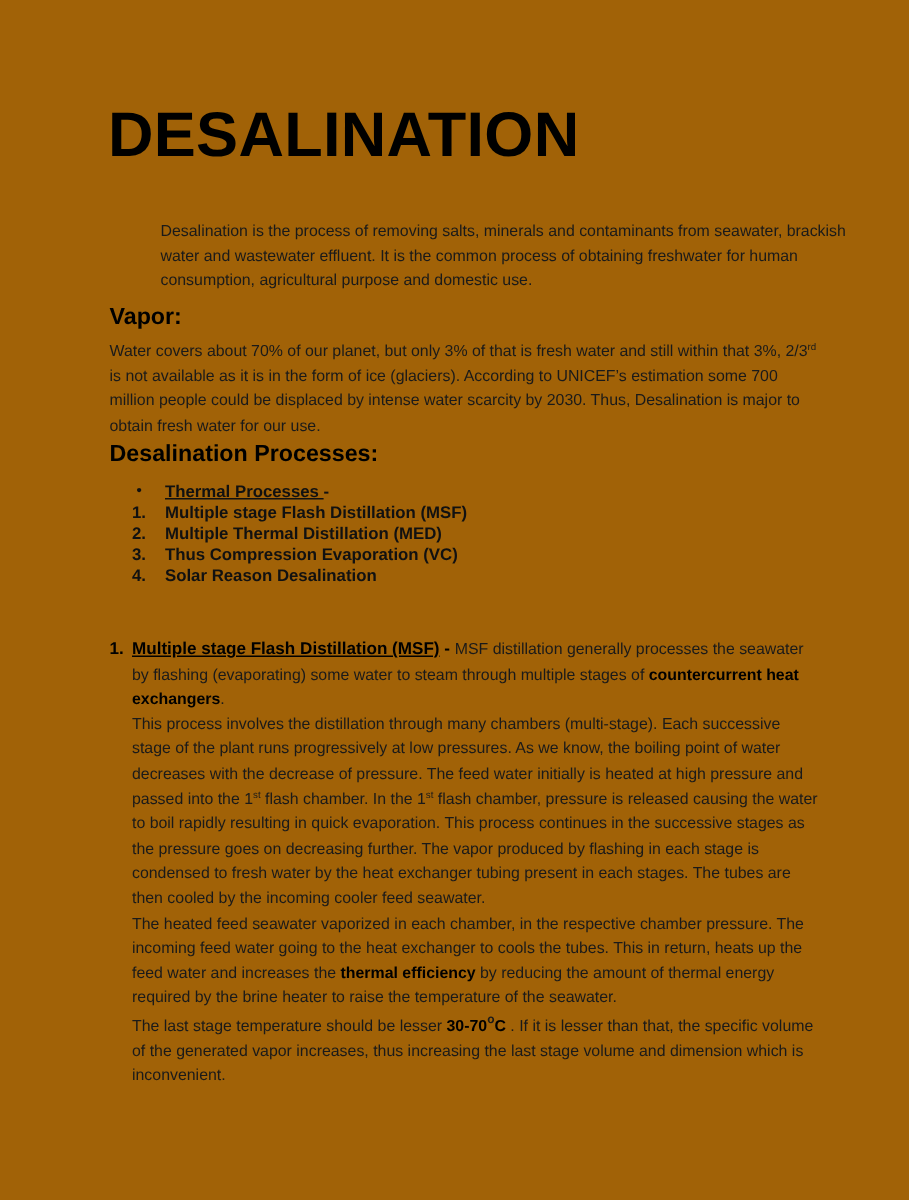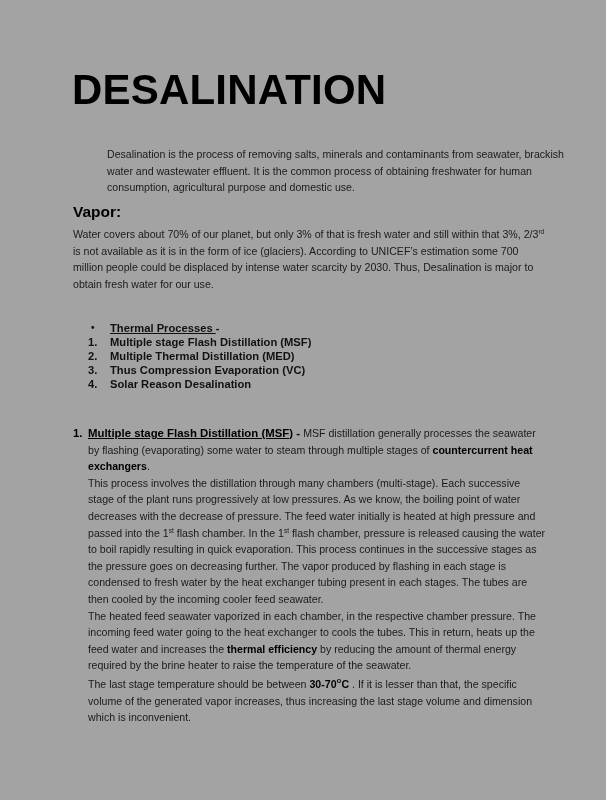--- a/index.html
+++ b/index.html
@@ -11,21 +11,21 @@
       width: 606px;
       height: 800px;
       position: relative;
       overflow: hidden;
       color: #111111;
     }
     .page {
       position: absolute;
       left: 0; top: 0;
       width: 606px; height: 800px;
-      background: #a3a3a3;
+      background: #a16207;
     }
     .title {
       position: absolute;
       left: 72px;
       top: 66px;
       font-family: "Liberation Sans", sans-serif;
       font-weight: bold;
       font-size: 42px;
       letter-spacing: 0.2px;
       color: #000000;
@@ -154,20 +154,21 @@
 <div class="page">
 
   <h1 class="title">DESALINATION</h1>
 
   <p class="body-text intro">Desalination is the process of removing salts, minerals and contaminants from seawater, brackish water and wastewater effluent. It is the common process of obtaining freshwater for human consumption, agricultural purpose and domestic use.</p>
 
   <h2 class="h2 reason-h">Vapor:</h2>
 
   <p class="body-text reason-p"><span>Water covers about 70% of our planet, but only 3% of that is fresh water and still within that 3%, 2/3</span><span class="sup">rd</span><span> is not available as it is in the form of ice (glaciers). According to UNICEF’s estimation some 700 million people could be displaced by intense water scarcity by 2030. Thus, Desalination is major to obtain fresh water for our use.</span></p>
 
+  <h2 class="h2 proc-h">Desalination Processes:</h2>
 
   <ul class="proc-list">
     <li>
       <span class="marker bullet-marker">•</span><span class="underline">Thermal Processes </span><span>-</span>
     </li>
     <li>
       <span class="marker">1.</span><span>Multiple stage Flash Distillation (MSF)</span>
     </li>
     <li>
       <span class="marker">2.</span><span>Multiple Thermal Distillation (MED)</span>
@@ -182,16 +183,16 @@
 
   <div class="section1">
     <div class="sec-head-line">
       <span class="sec-num">1.</span><span class="sec-title">Multiple stage Flash Distillation (MSF)</span><span class="sec-dash"> - </span><span>MSF distillation generally processes the seawater by flashing (evaporating) some water to steam through multiple stages of </span><b class="strong">countercurrent heat exchangers</b><span>.</span>
     </div>
 
     <p class="sec-para"><span>This process involves the distillation through many chambers (multi-stage). Each successive stage of the plant runs progressively at low pressures. As we know, the boiling point of water decreases with the decrease of pressure.  The feed water initially is heated at high pressure and passed into the 1</span><span class="sup">st</span><span> flash chamber. In the 1</span><span class="sup">st</span><span> flash chamber, pressure is released causing the water to boil rapidly resulting in quick evaporation. This process continues in the successive stages as the pressure goes on decreasing further. The vapor produced by flashing in each stage is condensed to fresh water by the heat exchanger tubing present in each stages. The tubes are then cooled by the incoming cooler feed seawater.</span></p>
 
     <p class="sec-para"><span>The heated feed seawater vaporized in each chamber, in the respective chamber pressure. The incoming feed water going to the heat exchanger to cools the tubes. This in return, heats up the feed water and increases the </span><b class="strong">thermal efficiency</b><span> by reducing the amount of thermal energy required by the brine heater to raise the temperature of the seawater.</span></p>
 
-    <p class="sec-para gap"><span>The last stage temperature should be between </span><b class="strong">30-70</b><span class="deg">o</span><b class="strong">C</b><span> . If it is lesser than that, the specific volume of the generated vapor increases, thus increasing the last stage volume and dimension which is inconvenient.</span></p>
+    <p class="sec-para gap"><span>The last stage temperature should be lesser </span><b class="strong">30-70</b><span class="deg">o</span><b class="strong">C</b><span> . If it is lesser than that, the specific volume of the generated vapor increases, thus increasing the last stage volume and dimension which is inconvenient.</span></p>
   </div>
 
 </div>
 
 </body></html>

